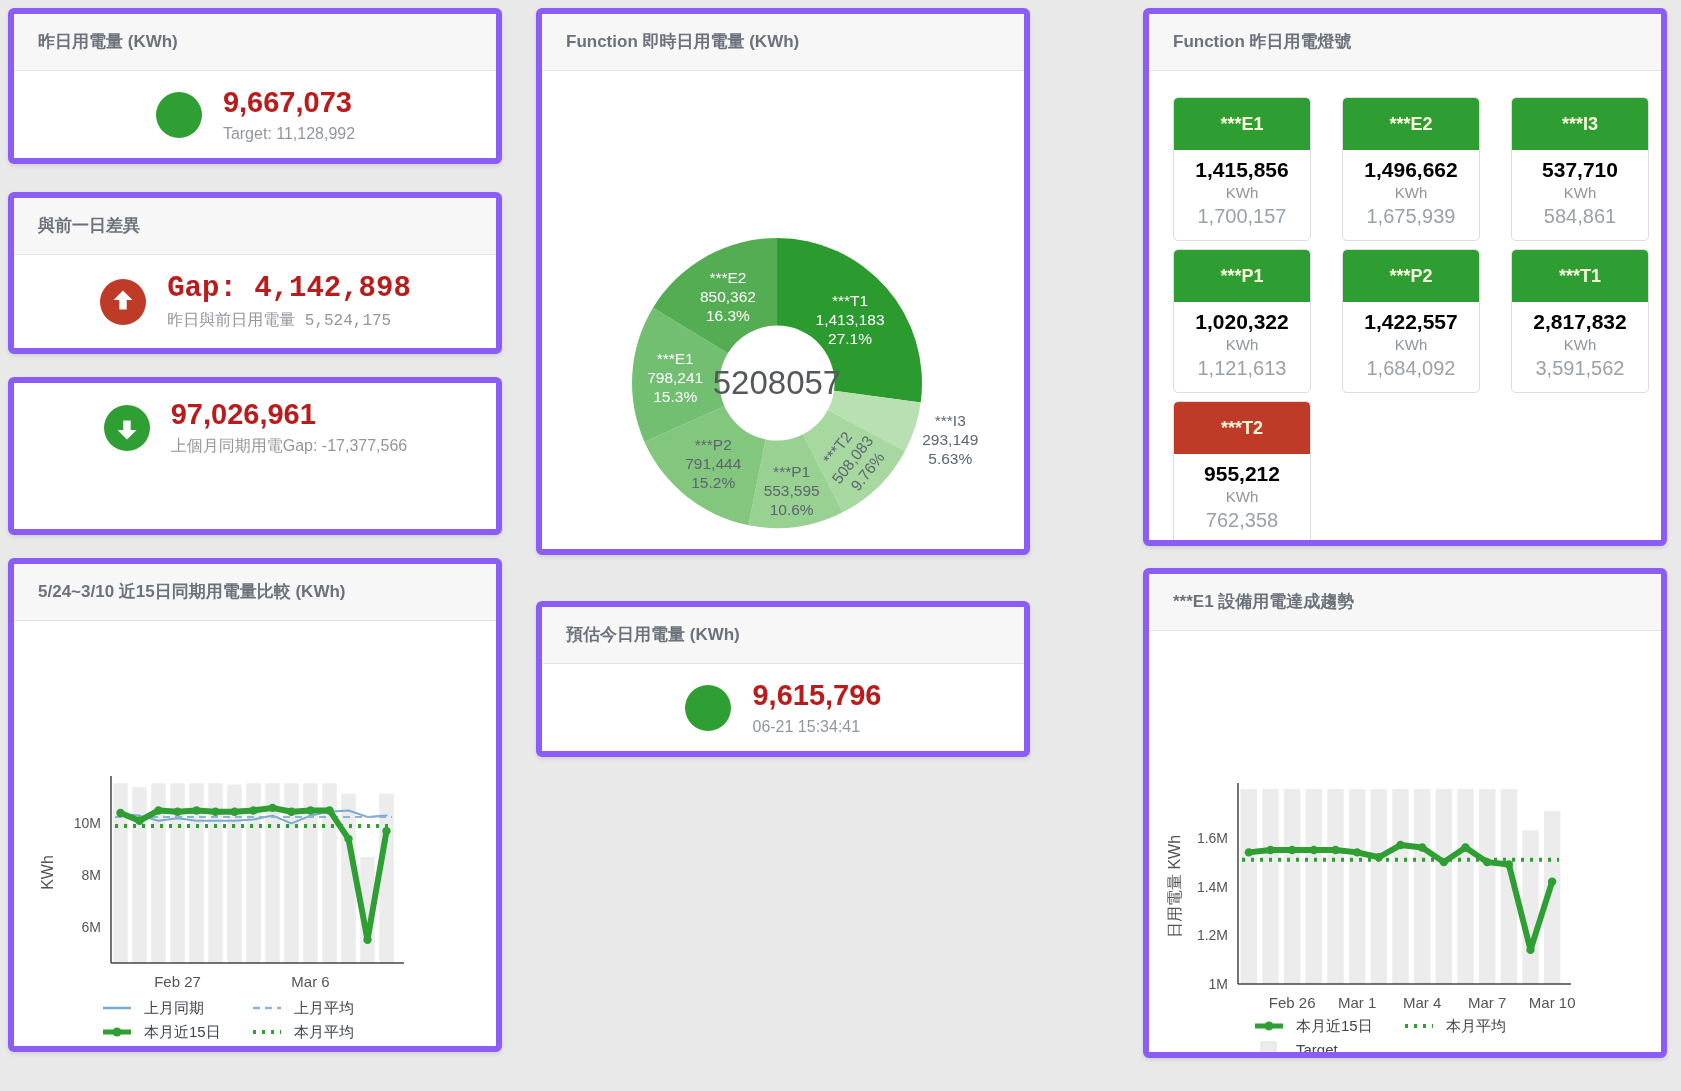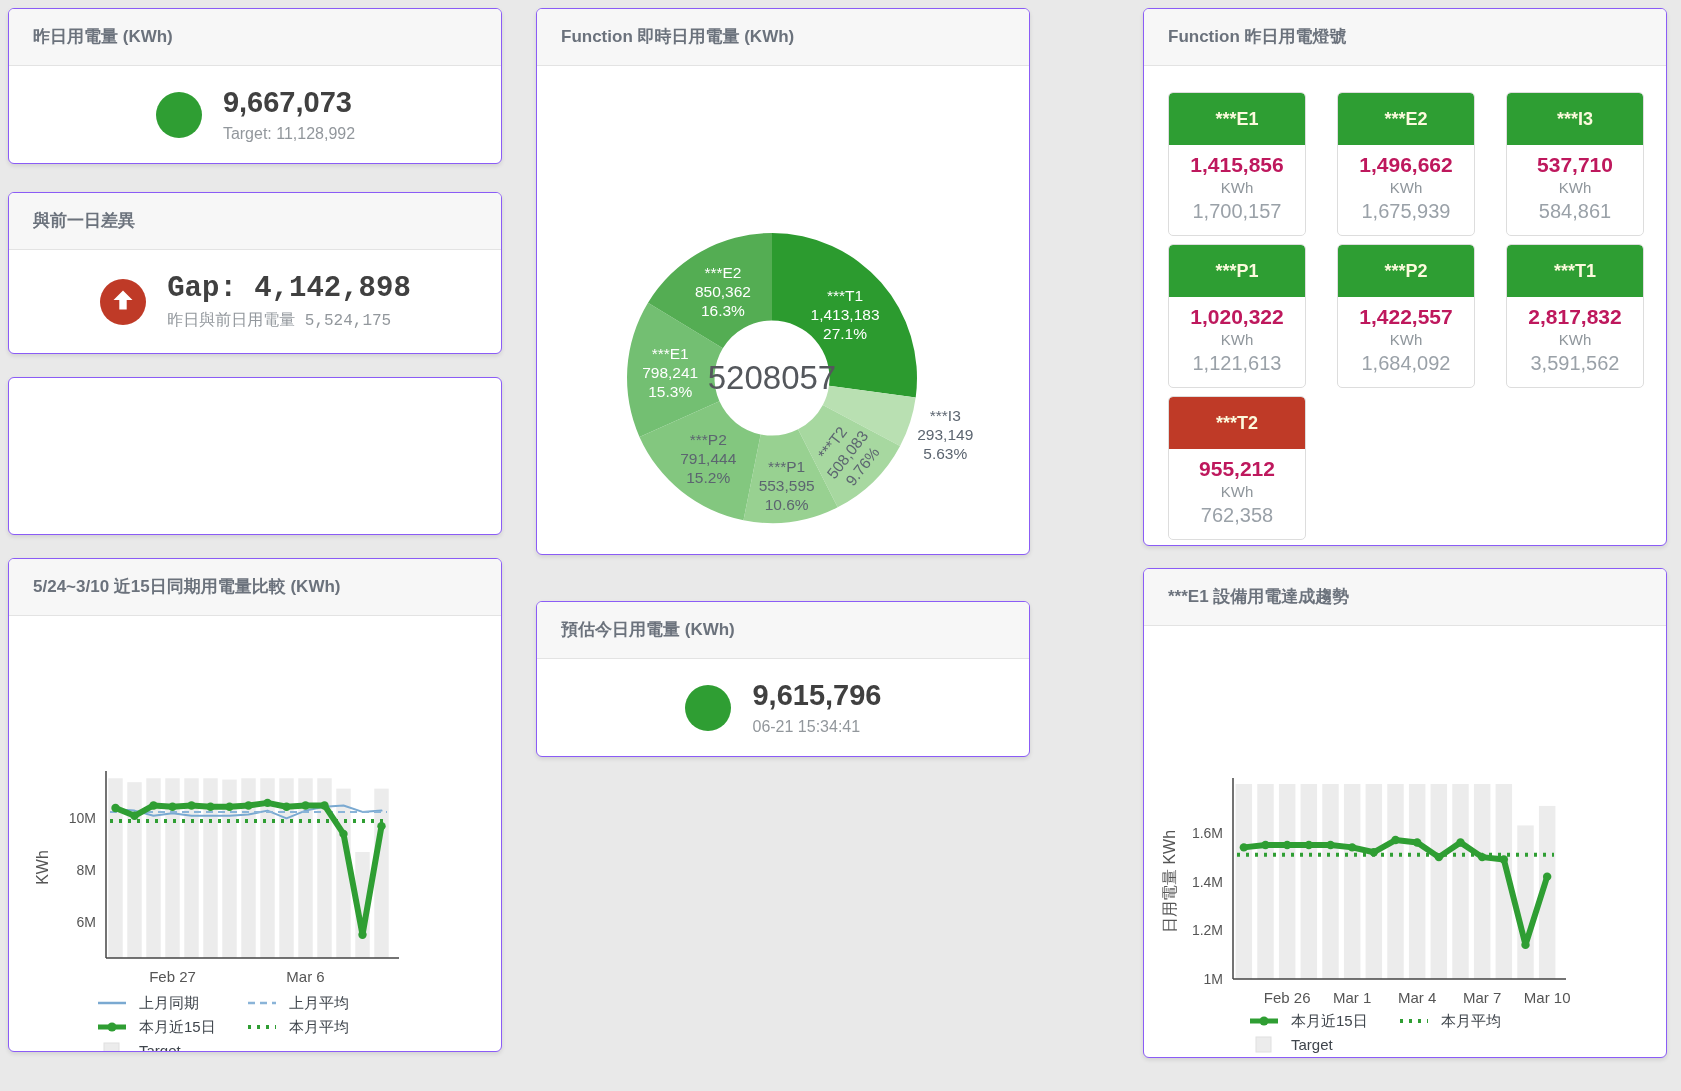--- a/index.html
+++ b/index.html
@@ -6,21 +6,21 @@
   html,body { width:1681px; height:1091px; }
   body {
     font-family: "Liberation Sans", "DejaVu Sans", sans-serif;
     background:#e9e9e9;
     position:relative;
     overflow:hidden;
   }
   .card {
     position:absolute;
     background:#fff;
-    border:1px solid #8b5cf6;
+    border:6px solid #8b5cf6;
     border-radius:6px;
     box-shadow:0 2px 4px rgba(0,0,0,.10);
     overflow:hidden;
   }
   .card-header {
     background:#f7f7f7;
     border-bottom:1px solid #e3e3e3;
     padding:16px 24px;
     height:57px;
   }
@@ -37,21 +37,21 @@
     display:flex;
     align-items:center;
     justify-content:center;
     gap:20px;
   }
   .stat-icon { width:48px; height:48px; flex:0 0 48px; }
   .stat-text { text-align:left; }
   .stat-value {
     font-size:29px;
     font-weight:700;
-    color:#404040;
+    color:#b91c1c;
     line-height:1.15;
   }
   .stat-sub {
     font-size:16px;
     color:#92979c;
     margin-top:5px;
   }
 
   
   .lights-body { padding:26px 24px 0 24px; }
@@ -73,21 +73,21 @@
     height:52px;
     display:flex;
     align-items:center;
     justify-content:center;
     font-size:18px;
     font-weight:700;
     color:#fcfadd;
     border-radius:4px 4px 0 0;
   }
   .tile-body { padding:6px 4px 0 4px; }
-  .tile-value { font-size:21px; font-weight:700; color:#be185d; line-height:1.3; }
+  .tile-value { font-size:21px; font-weight:700; color:#000000; line-height:1.3; }
   .tile-unit { font-size:15px; color:#8f969c; line-height:1.3; }
   .tile-target { font-size:20px; color:#9aa1a8; line-height:1.35; }
 
   
   .tick  { font-family:"Liberation Sans", "DejaVu Sans", sans-serif; font-size:14px; fill:#555; }
   .xtick { font-family:"Liberation Sans", "DejaVu Sans", sans-serif; font-size:15px; fill:#555; }
   .ylabel{ font-family:"Liberation Sans", "DejaVu Sans", sans-serif; font-size:16px; fill:#555; }
   .slice-label { font-size:15.5px; }
   .donut-center { font-size:33px; fill:#54575c; }
 
@@ -128,20 +128,30 @@
           <path d="M24 12.5l9.5 9.5h-5.8v9.5h-7.4V22h-5.8z" fill="#fff"></path>
         </svg></span>
     <span class="stat-text">
       <div class="stat-value">Gap: 4,142,898</div>
       <div class="stat-sub">昨日與前日用電量 5,524,175</div>
     </span>
   </div>
 </div>
 
 <div class="card" style="left:8px; top:377px; width:494px; height:158px;">
+  <div class="card-body stat-body">
+    <span class="stat-icon"><svg width="48" height="48" viewBox="0 0 48 48">
+          <circle cx="24" cy="24" r="23" fill="#2f9e33"></circle>
+          <path d="M24 35.5L14.5 26h5.8v-9.5h7.4V26h5.8z" fill="#fff"></path>
+        </svg></span>
+    <span class="stat-text">
+      <div class="stat-value">97,026,961</div>
+      <div class="stat-sub">上個月同期用電Gap: -17,377,566</div>
+    </span>
+  </div>
 </div>
 
 <div class="card" style="left:8px; top:558px; width:494px; height:494px;">
   <div class="card-header">
     <span class="card-title">5/24~3/10 近15日同期用電量比較 (KWh)</span>
   </div>
   <div class="card-body">
     <svg id="compare-svg" width="494" height="372">
         <rect x="99.28" y="162.29285714285712" width="14.44" height="179.70714285714288" fill="#ececec"></rect>
         <rect x="118.28" y="166.17142857142855" width="14.44" height="175.82857142857145" fill="#ececec"></rect>

